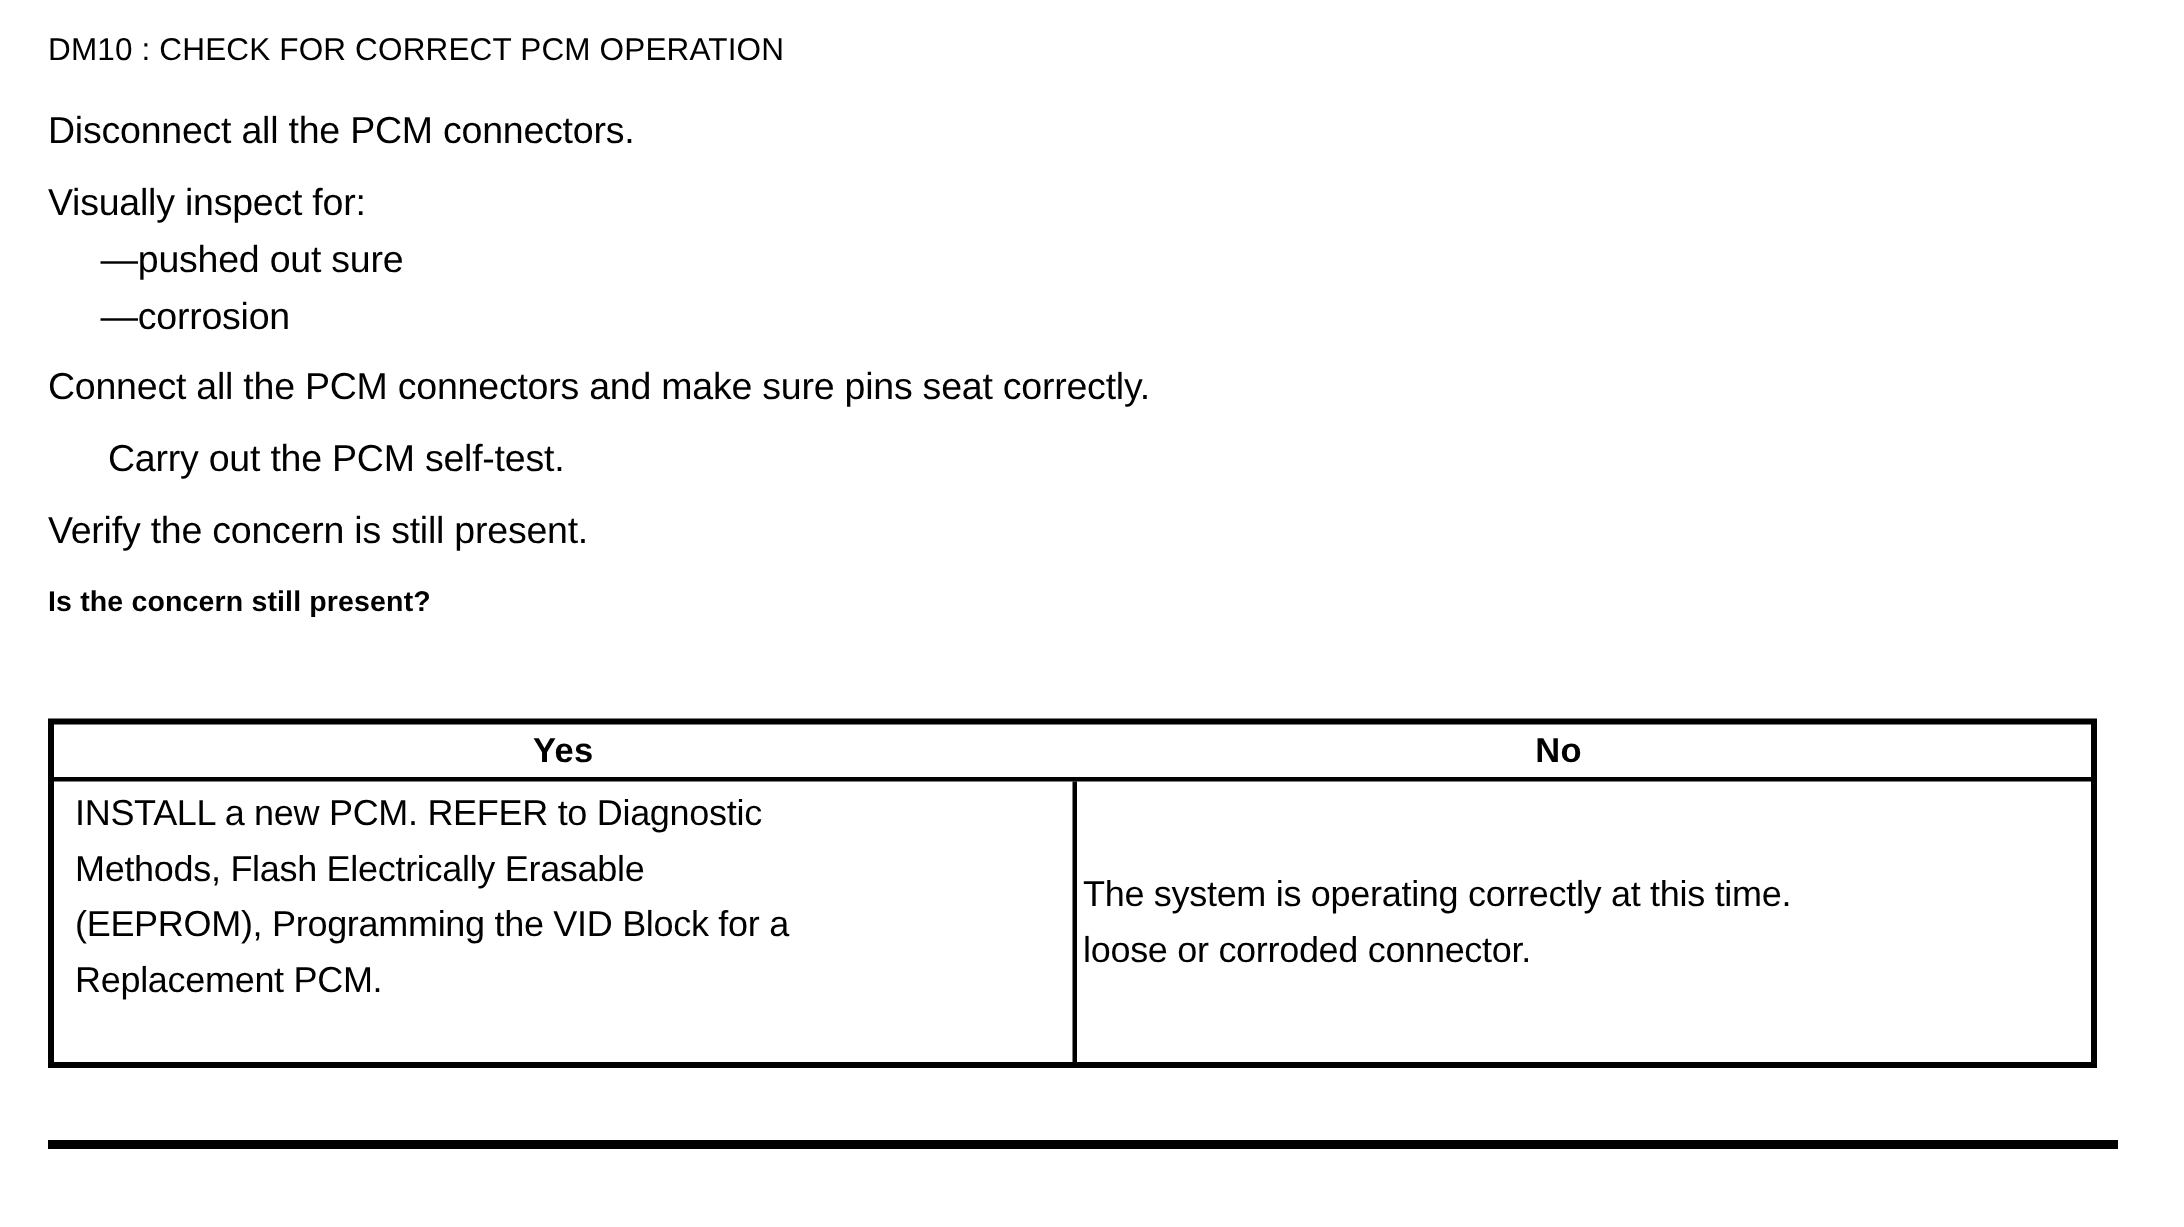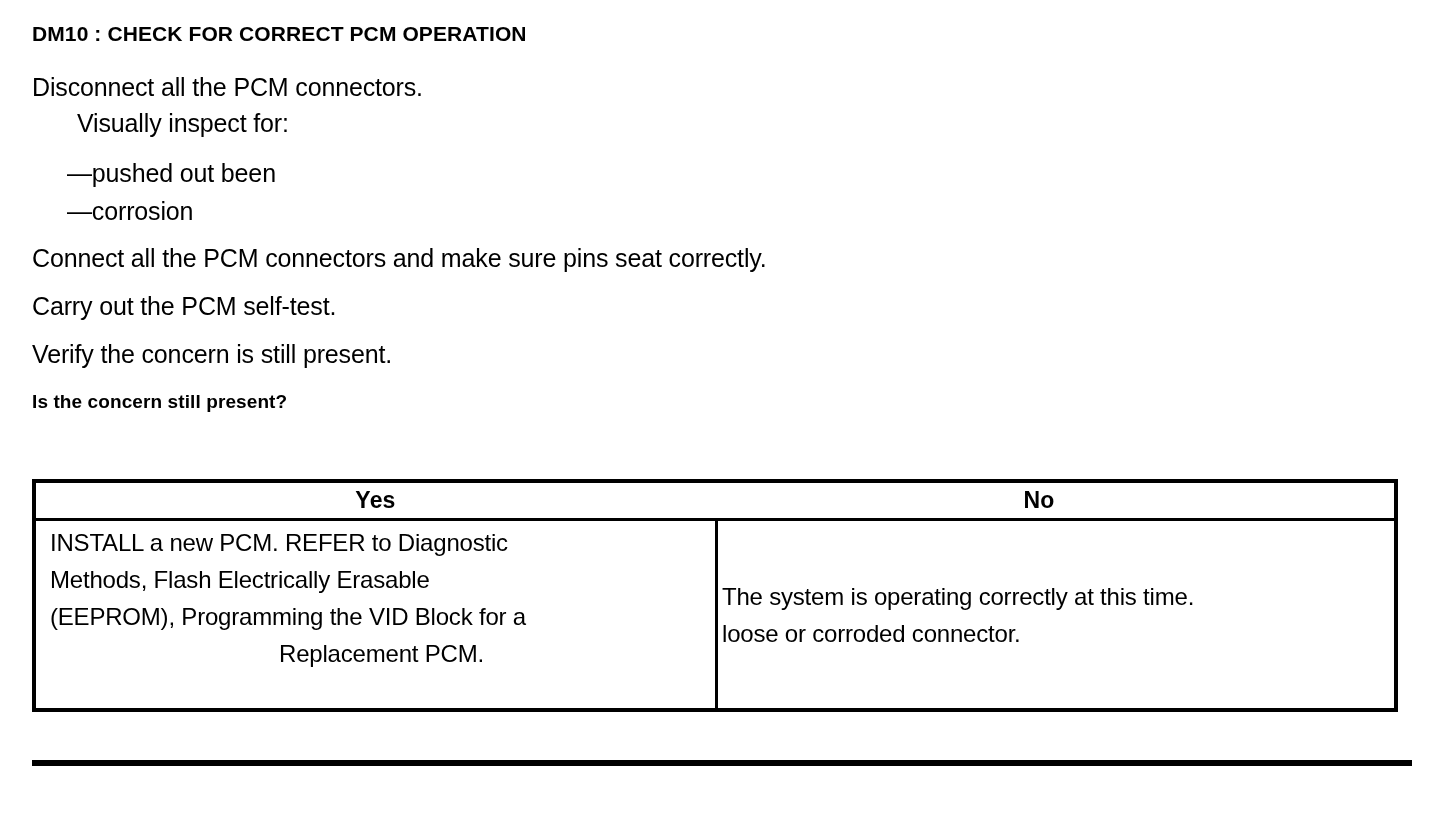--- a/index.html
+++ b/index.html
@@ -23,21 +23,21 @@
     width: 1456px;
     height: 818px;
   }
 
   
   .doc-title {
     position: absolute;
     left: 32px;
     top: 21px;
     font-size: 21px;
-    font-weight: bold;
+    font-weight: normal;
     letter-spacing: 0.1px;
     white-space: nowrap;
     line-height: 26px;
   }
 
   
   .step {
     position: absolute;
     left: 32px;
     font-size: 25px;
@@ -123,50 +123,50 @@
     align-items: center;
   }
 
   .cell-text {
     font-size: 24px;
     line-height: 37px;
     font-weight: normal;
     letter-spacing: -0.2px;
   }
   .cell-text .ln { display: block; white-space: nowrap; }
-  .cell-text .ln.center { text-align: center; }
+  .cell-text .ln.center { }
 
   
   .bottom-rule {
     position: absolute;
     left: 32px;
     top: 760px;
     width: 1380px;
     height: 6px;
     background: #000;
   }
 </style>
 </head>
 <body>
 
 <div class="page">
 
   <div class="doc-title">DM10 : CHECK FOR CORRECT PCM OPERATION</div>
 
   <div class="step" style="top:72px;">Disconnect all the PCM connectors.</div>
 
-  <div class="step" style="top:108px;margin-left:45px;">Visually inspect for:</div>
-
-  <div class="sub-item" style="top:158px;">—pushed out been</div>
+  <div class="step" style="top:120px;">Visually inspect for:</div>
+
+  <div class="sub-item" style="top:158px;">—pushed out sure</div>
 
   <div class="sub-item" style="top:196px;">—corrosion</div>
 
   <div class="step" style="top:243px;">Connect all the PCM connectors and make sure pins seat correctly.</div>
 
-  <div class="step" style="top:291px;">Carry out the PCM self-test.</div>
+  <div class="step" style="top:291px;margin-left:40px;">Carry out the PCM self-test.</div>
 
   <div class="step" style="top:339px;">Verify the concern is still present.</div>
 
   <div class="step bold" style="top:387px;">Is the concern still present?</div>
 
   <div class="decision-table">
     <div class="dt-inner">
 
       <div class="dt-header-row">
         <div class="dt-header-cell yes">Yes</div>

